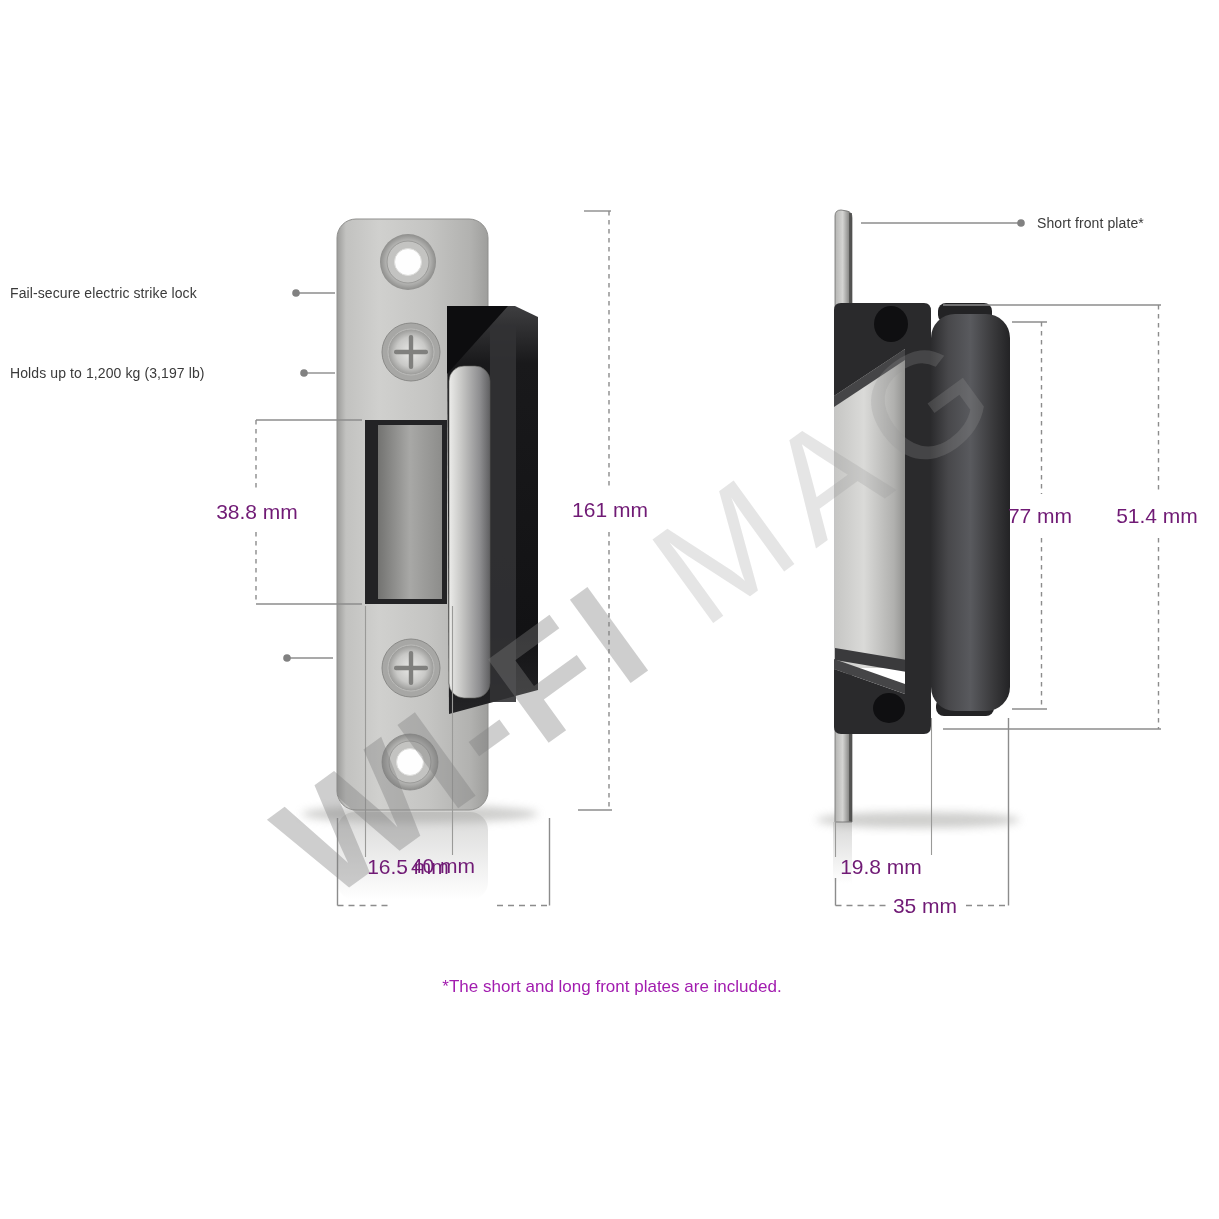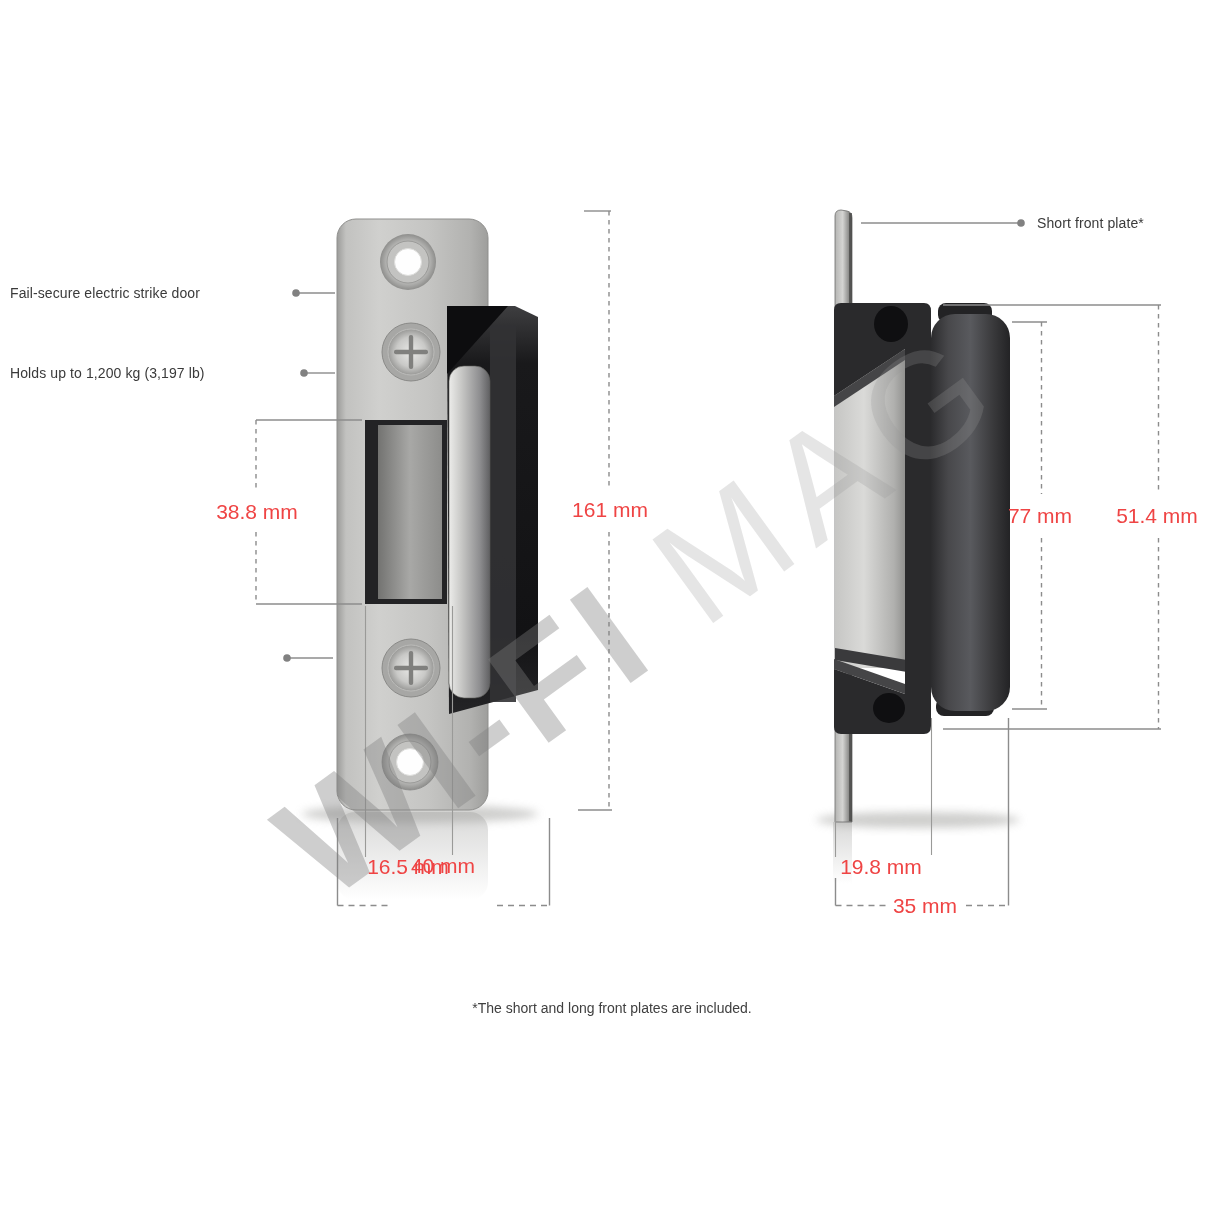--- a/index.html
+++ b/index.html
@@ -5,24 +5,24 @@
   html,body{margin:0;padding:0;background:#fff;}
   .canvas{position:relative;width:1219px;height:1219px;background:#ffffff;overflow:hidden;
           font-family:"Liberation Sans","DejaVu Sans",sans-serif;}
   svg.diagram{position:absolute;left:0;top:0;z-index:1;}
   .watermark{position:absolute;left:640px;top:612px;transform:translate(-50%,-50%) rotate(-36deg);
              white-space:nowrap;z-index:2;pointer-events:none;line-height:1;}
   .wm-bold{font-weight:700;font-size:150px;color:rgba(125,125,125,0.38);letter-spacing:10px;}
   .wm-light{font-weight:400;font-size:150px;color:rgba(150,150,150,0.25);letter-spacing:14px;margin-left:48px;}
   .callout{position:absolute;transform:translateY(-50%);font-size:14px;color:#3a3a3a;z-index:3;
            line-height:27px;letter-spacing:0.1px;}
-  .dim{position:absolute;transform:translate(-50%,-50%);font-size:21px;color:#ef4444;
+  .dim{position:absolute;transform:translate(-50%,-50%);font-size:21px;color:#701a75;
        white-space:nowrap;z-index:3;}
-  .note{position:absolute;left:612px;top:987px;transform:translate(-50%,-50%);font-size:14px;
-        color:#404040;white-space:nowrap;z-index:3;margin-top:21px;}
+  .note{position:absolute;left:612px;top:987px;transform:translate(-50%,-50%);font-size:17px;
+        color:#a21caf;white-space:nowrap;z-index:3;}
 </style>
 </head>
 <body>
 
 <div class="canvas">
 
   <svg class="diagram" width="1219" height="1219" viewBox="0 0 1219 1219">
     <defs>
       <linearGradient id="gPlate" x1="0" y1="0" x2="1" y2="0">
         <stop offset="0" stop-color="#9c9c9a"></stop>
@@ -188,21 +188,21 @@
       <circle cx="304" cy="373" r="3.8"></circle>
       <circle cx="287" cy="658" r="3.8"></circle>
       <circle cx="1021" cy="223" r="3.8"></circle>
     </g>
   </svg>
 
   <div class="watermark">
     <span class="wm-bold">WI-FI</span><span class="wm-light">MAG</span>
   </div>
 
-  <div class="callout" style="left:10px;top:293px">Fail-secure electric strike door</div>
+  <div class="callout" style="left:10px;top:293px">Fail-secure electric strike lock</div>
   <div class="callout" style="left:10px;top:373px">Holds up to 1,200 kg (3,197 lb)</div>
   <div class="callout" style="left:1037px;top:223px">Short front plate*</div>
 
   <div class="dim" style="left:257px;top:512px">38.8 mm</div>
   <div class="dim" style="left:610px;top:510px">161 mm</div>
   <div class="dim" style="left:408px;top:867px">16.5 mm</div>
   <div class="dim" style="left:443px;top:866px">40 mm</div>
 
   <div class="dim" style="left:1040px;top:516px">77 mm</div>
   <div class="dim" style="left:1157px;top:516px">51.4 mm</div>

